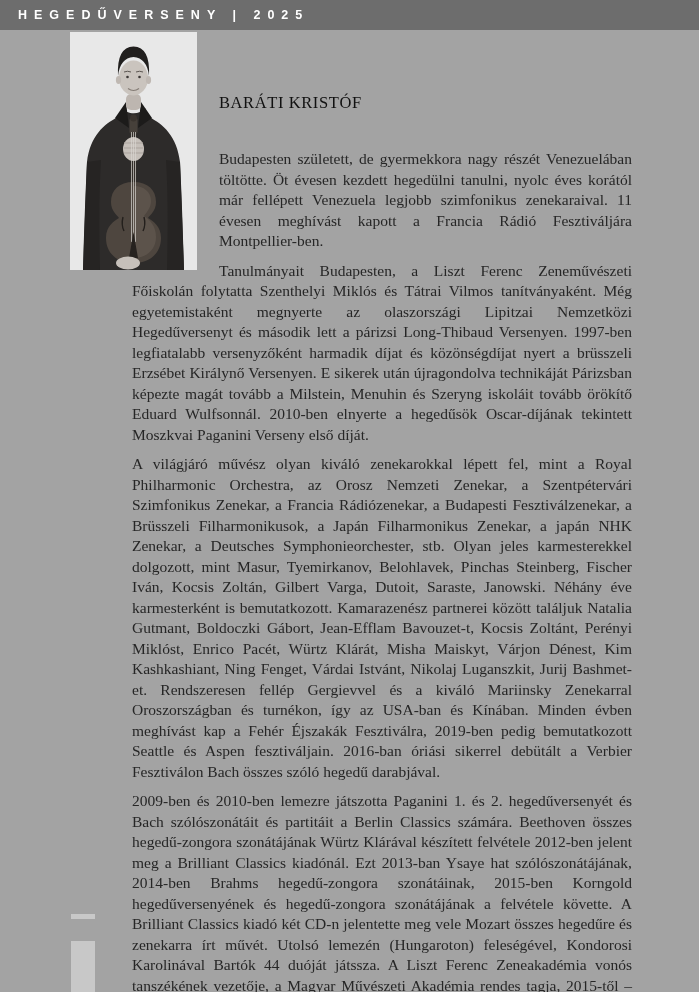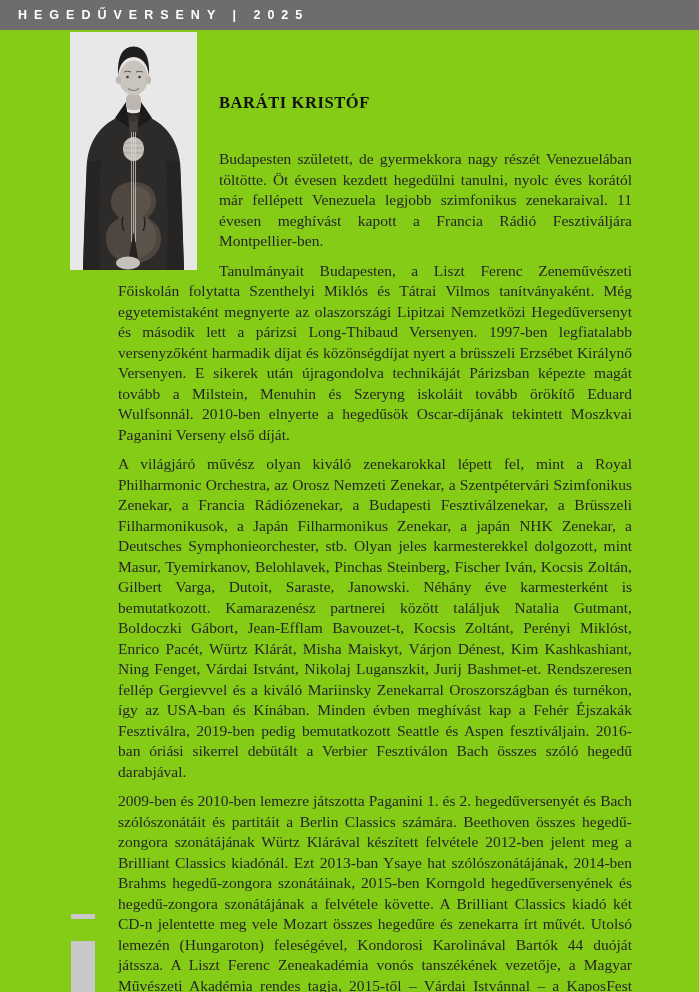--- a/index.html
+++ b/index.html
@@ -1,19 +1,19 @@
 <!DOCTYPE html>
 <html><head>
 <meta charset="utf-8">
 <style>
   html,body{margin:0;padding:0;background:#ffffff;}
   .page{
     position:relative;
     width:699px;height:992px;
-    background:#84cc16;
+    background:#a3a3a3;
     overflow:hidden;
     font-family:"Liberation Serif", serif;
   }
   
   .topbar{
     position:absolute;top:0;left:0;
     width:699px;height:30px;
     background:#6d6d6d;
     color:#ffffff;
     font-family:"Liberation Sans", sans-serif;
@@ -35,26 +35,26 @@
   .photo{
     float:left;
     width:127px;height:238px;
     margin:1px 22px 6px 0;
     background:#ebebeb;
   }
   .photo svg{display:block;}
   h1.artist-name{
     margin:62px 0 0 0;
     font-size:16.5px;
-    font-weight:bold;
+    font-weight:normal;
     letter-spacing:0.6px;
     color:#111111;
   }
   p.bio{
-    margin:9px 0 0 0;
+    margin:9px 0 0 14px;
     font-size:15.5px;
     line-height:20.5px;
     text-align:justify;
     padding-left:48px;
   }
   p.bio.first{margin-top:36px;}
   p.bio em{}
   
   .footer-tick{
     position:absolute;left:71px;top:914px;

